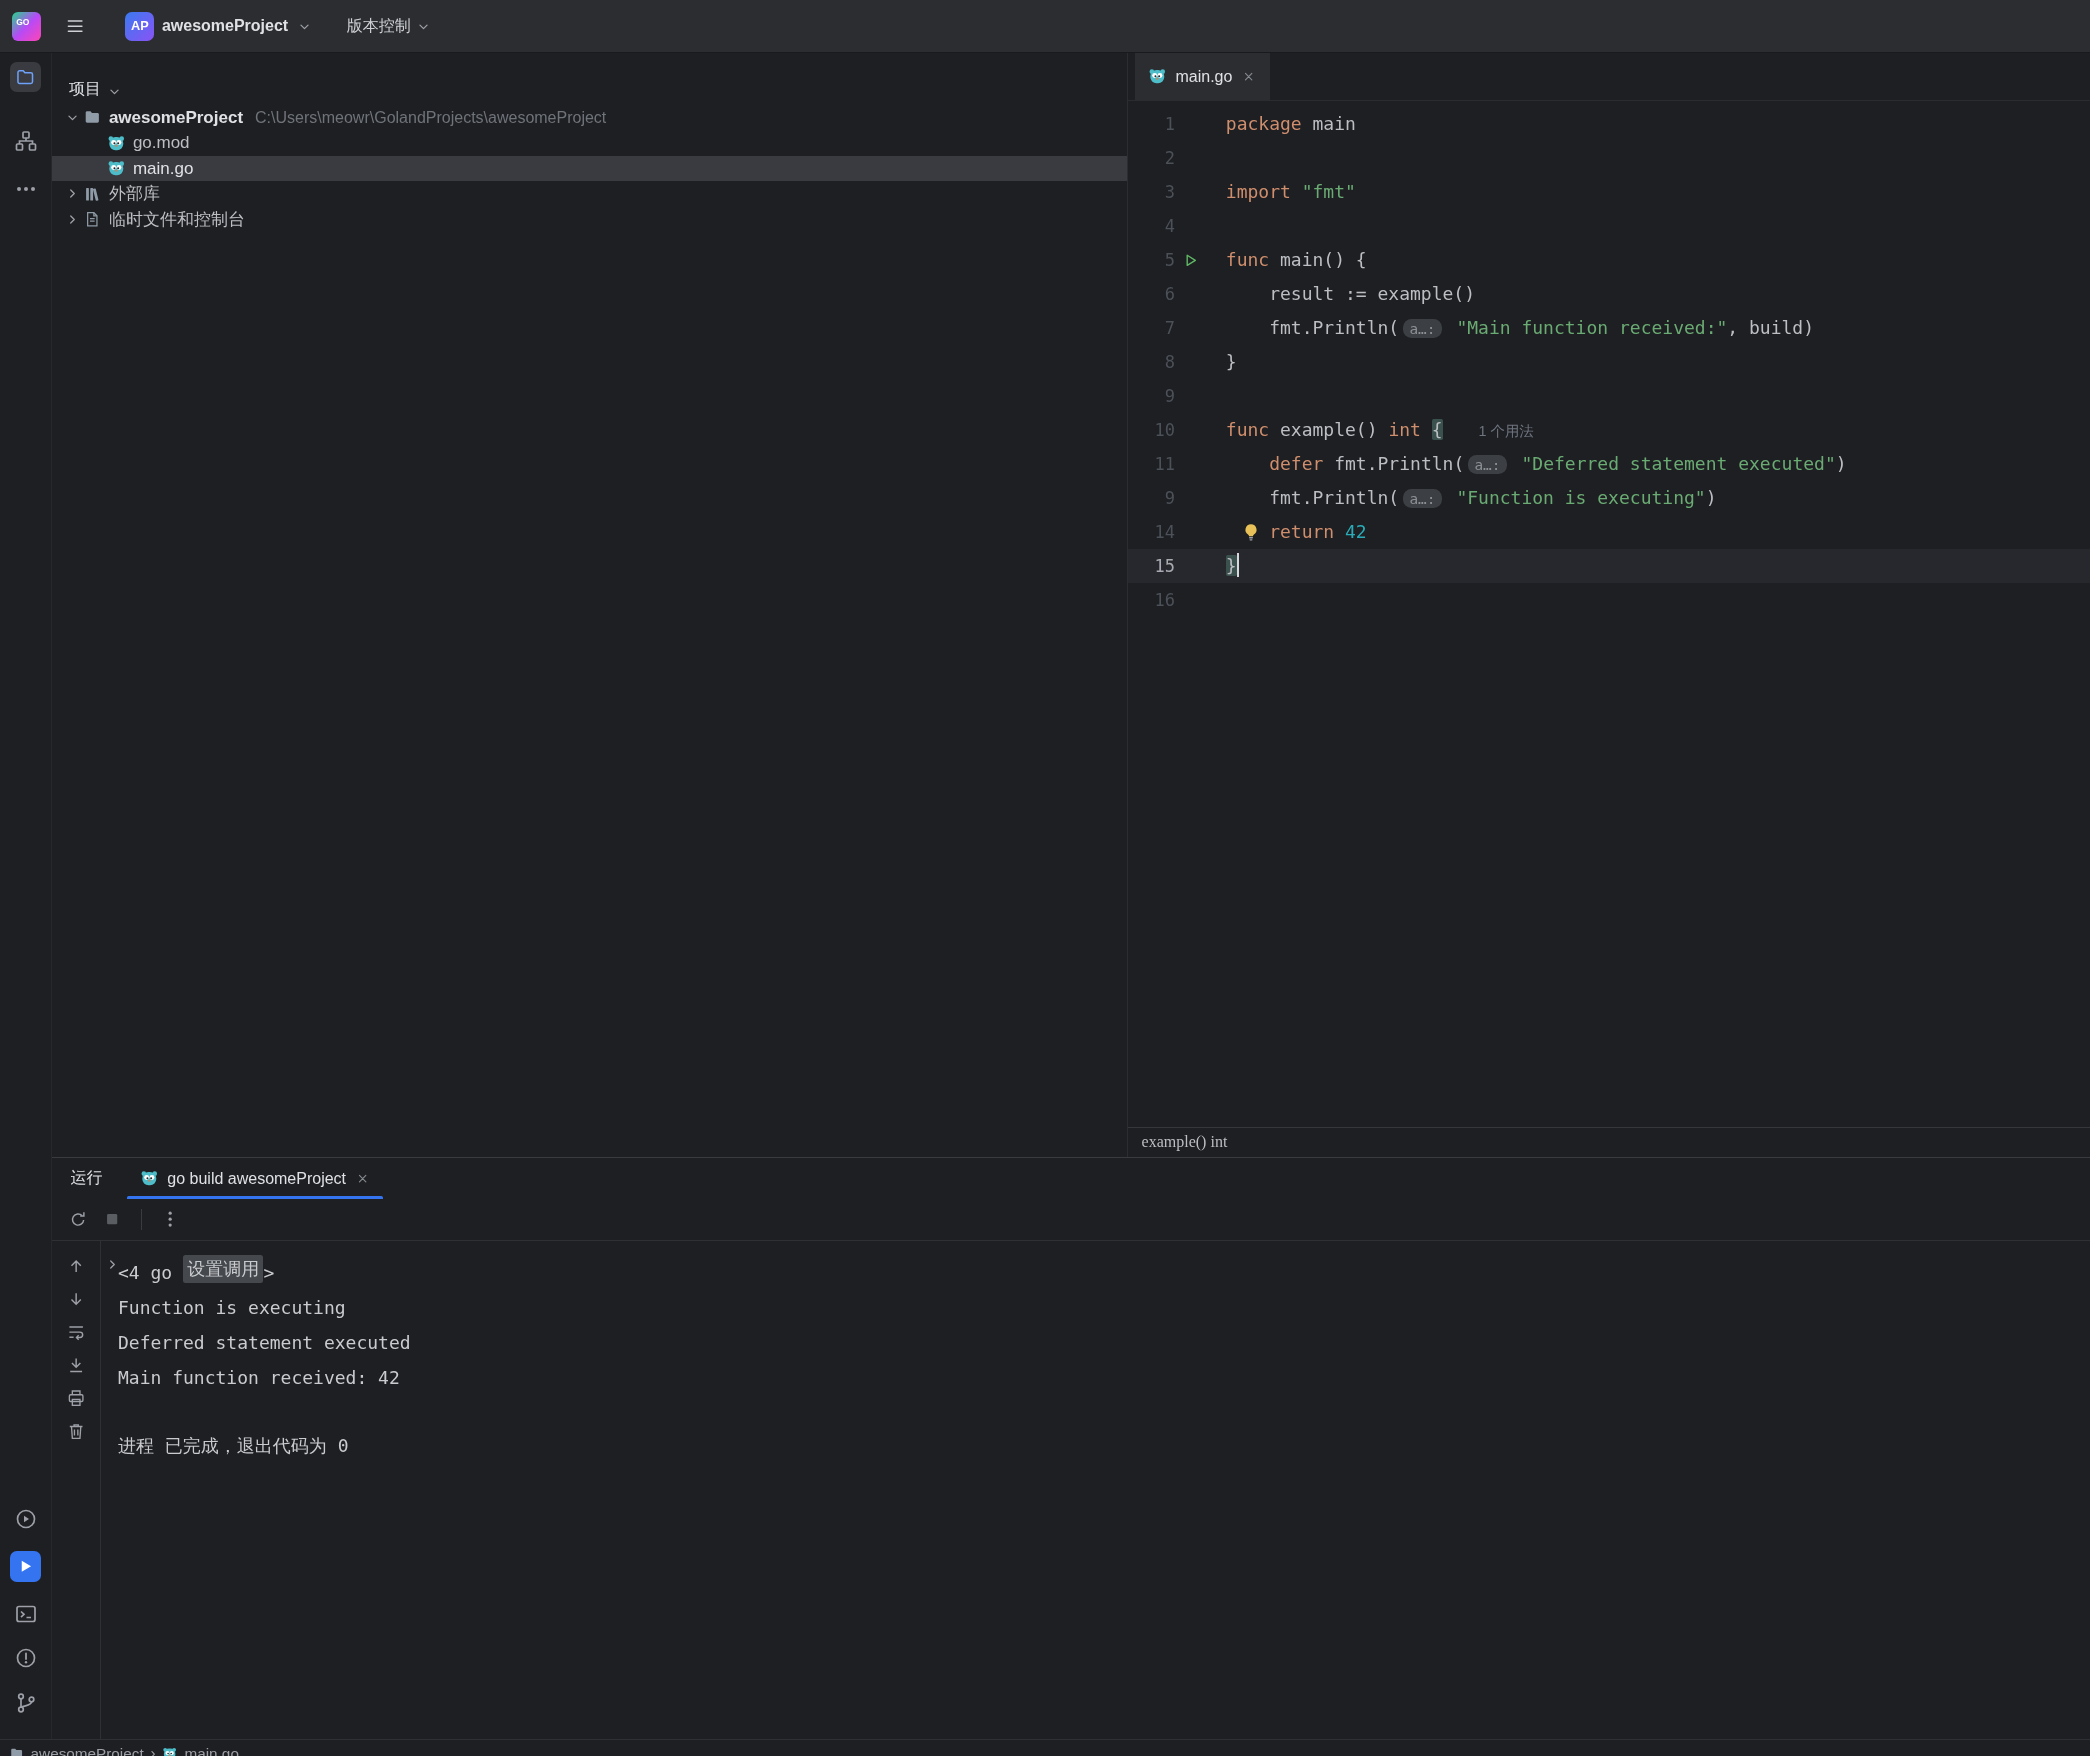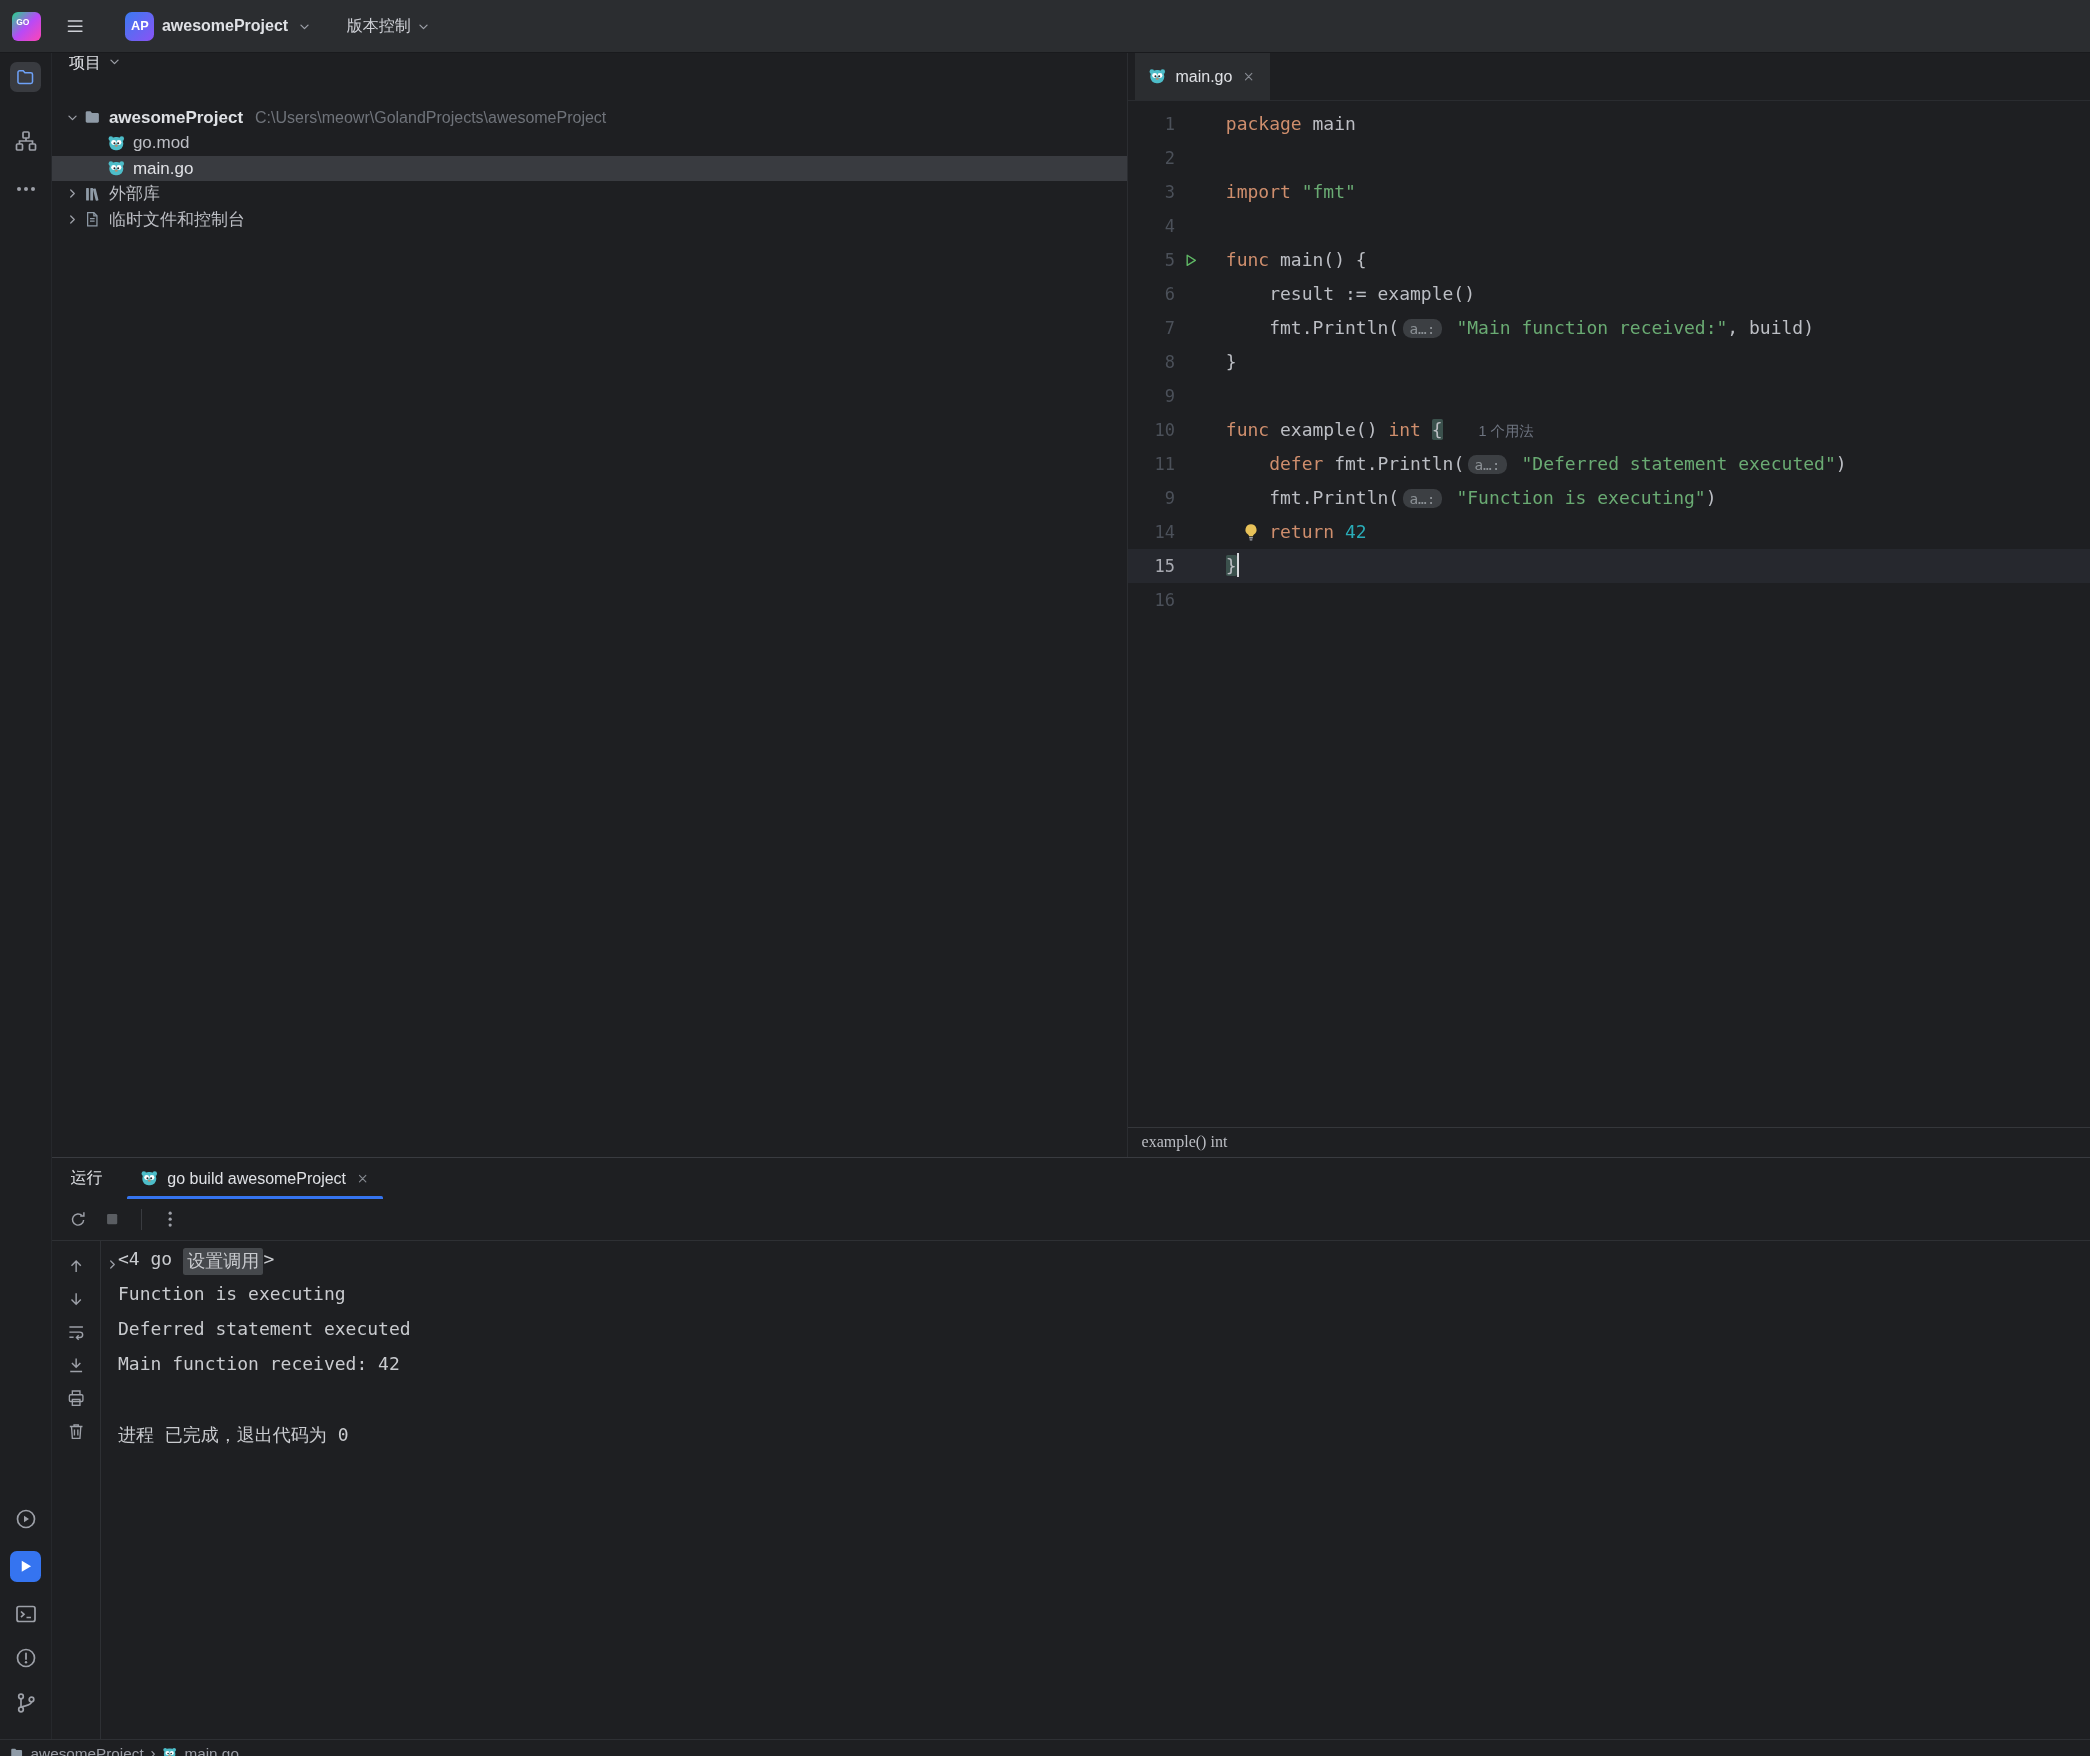--- a/index.html
+++ b/index.html
@@ -32,21 +32,21 @@
 .run-active{background:#3574f0}
 .ab-top1{margin-top:8.5px}
 .ab-top2{margin-top:37px}
 .ab-top3{margin-top:24px}
 .ab-spacer{flex:1}
 .ab-bottom{display:flex;flex-direction:column;gap:20.3px;margin-bottom:25.4px;align-items:center}
 
 
 .project-panel{position:absolute;left:52px;top:53px;width:1076px;height:1104px;background:#1e1f22;
   border-right:0.8px solid #2b2d31}
-.panel-header{height:47px;display:flex;align-items:flex-start;gap:5.1px;padding-left:17px;color:#dfe1e5}
+.panel-header{height:47px;display:flex;align-items:flex-end;gap:5.1px;padding-left:17px;color:#dfe1e5}
 .tree{padding-top:5.1px}
 .tree-row{height:25.4px;display:flex;align-items:center;color:#bcbec4;font-size:17px;white-space:nowrap}
 .tree-row.selected{background:#393b40}
 .tree-row.selected .t-label{color:#dfe1e5}
 .t-chev{margin-right:1.7px}
 .t-icon{margin-right:7.6px}
 .t-label.bold{color:#dfe1e5;font-weight:bold}
 .t-path{color:#6f737a;margin-left:12px;font-size:16px}
 
 
@@ -82,21 +82,21 @@
 .run-tab{position:relative;height:100%;display:flex;align-items:center;gap:8.5px;padding:0 13.6px;
   margin-left:24px;color:#dfe1e5}
 .run-tab::after{content:"";position:absolute;left:0;right:0;bottom:0;height:3.4px;background:#3574f0;
   border-radius:1.7px 1.7px 0 0}
 .run-toolbar{height:42px;display:flex;align-items:center;gap:13.6px;padding-left:16px;border-bottom:0.8px solid #2e3034}
 .v-div{width:0.8px;height:20.3px;background:#393b40;margin:0 5.1px}
 .console-wrap{display:flex;height:498px}
 .console-gutter{width:49px;border-right:0.8px solid #2e3034;display:flex;flex-direction:column;
   align-items:center;padding-top:15.3px;gap:12.7px}
 .console{flex:1;padding:6.8px 0 0 17px;font-family:"DejaVu Sans Mono",monospace;font-size:18px;color:#c9cbcf}
-.console-line{height:35px;display:flex;align-items:flex-start;position:relative;white-space:pre}
+.console-line{height:35px;display:flex;align-items:flex-end;position:relative;white-space:pre}
 .console-chev{position:absolute;left:-13.6px;top:8.5px}
 .fold-box{background:#45484c;border-radius:2.5px;padding:1.7px 4.2px}
 
 
 .status-bar{position:absolute;left:0;top:1739px;width:100%;height:34px;background:#1e1f22;
   border-top:0.8px solid #2e3034;display:flex;align-items:flex-start;padding:6px 0 0 8.5px;gap:6.8px;
   color:#9da0a8;font-size:15.3px}
 .sb-item{line-height:15.3px}
 .sb-sep{line-height:13.6px}
 </style>

